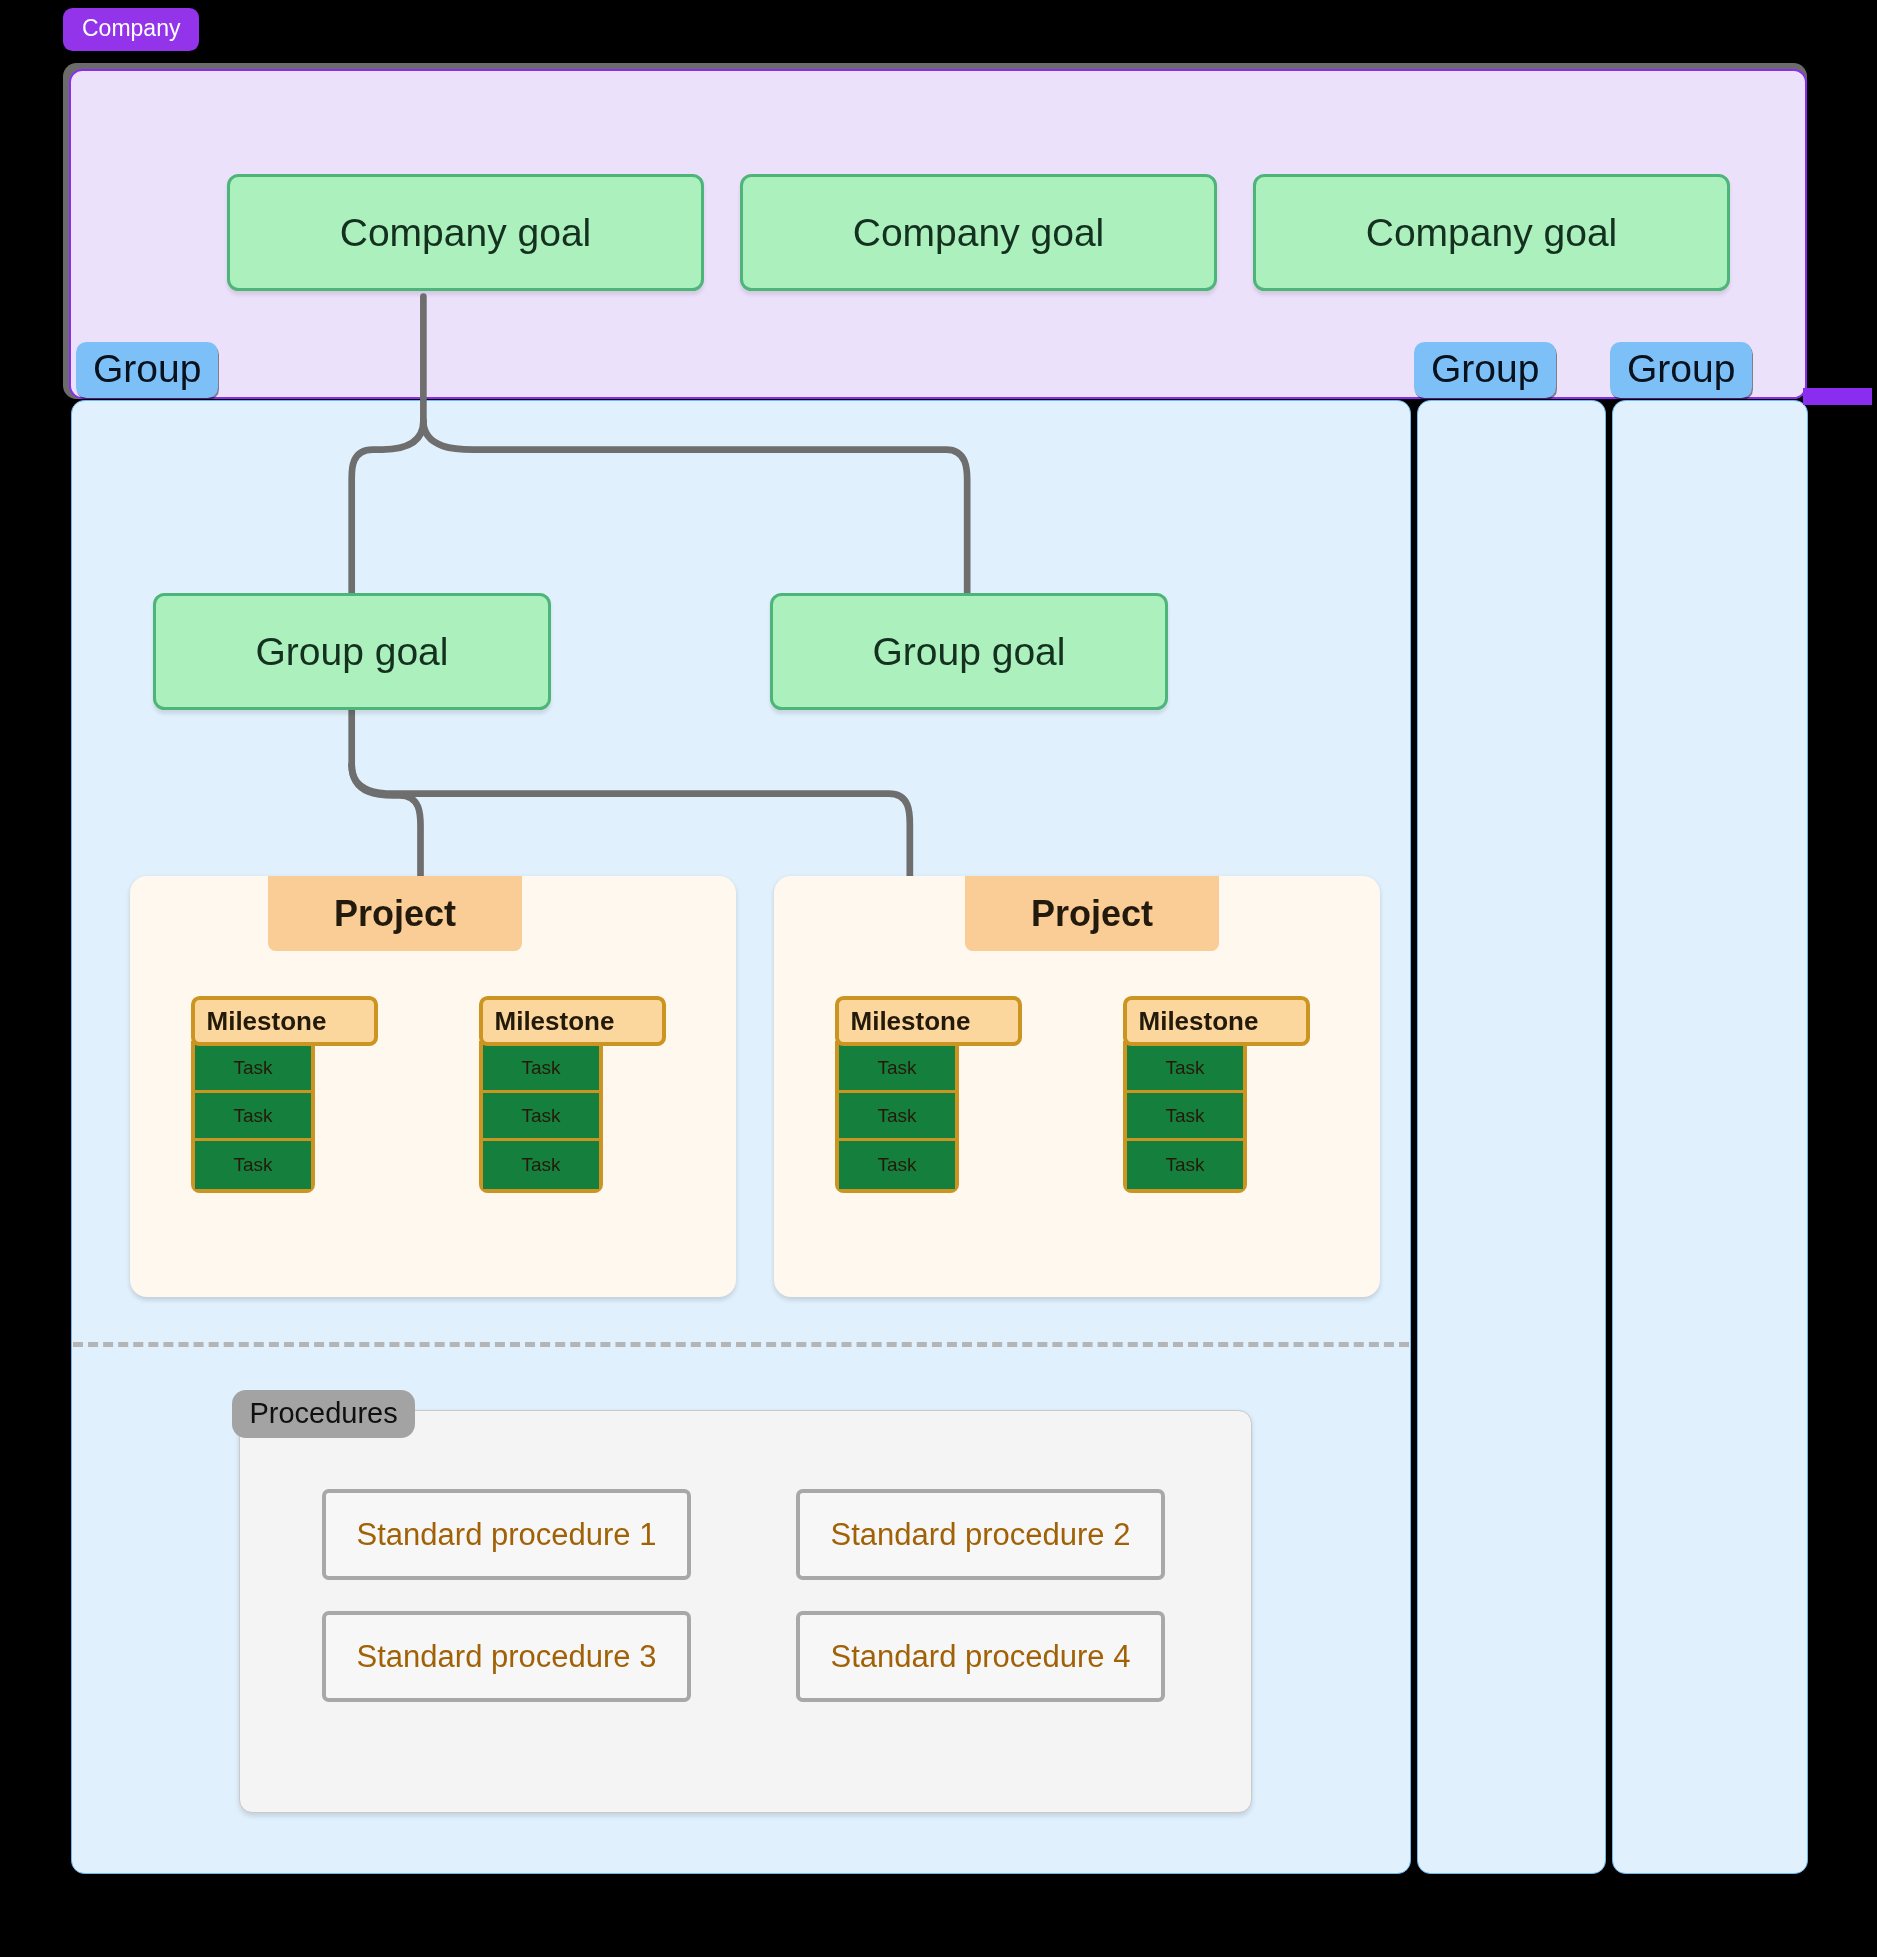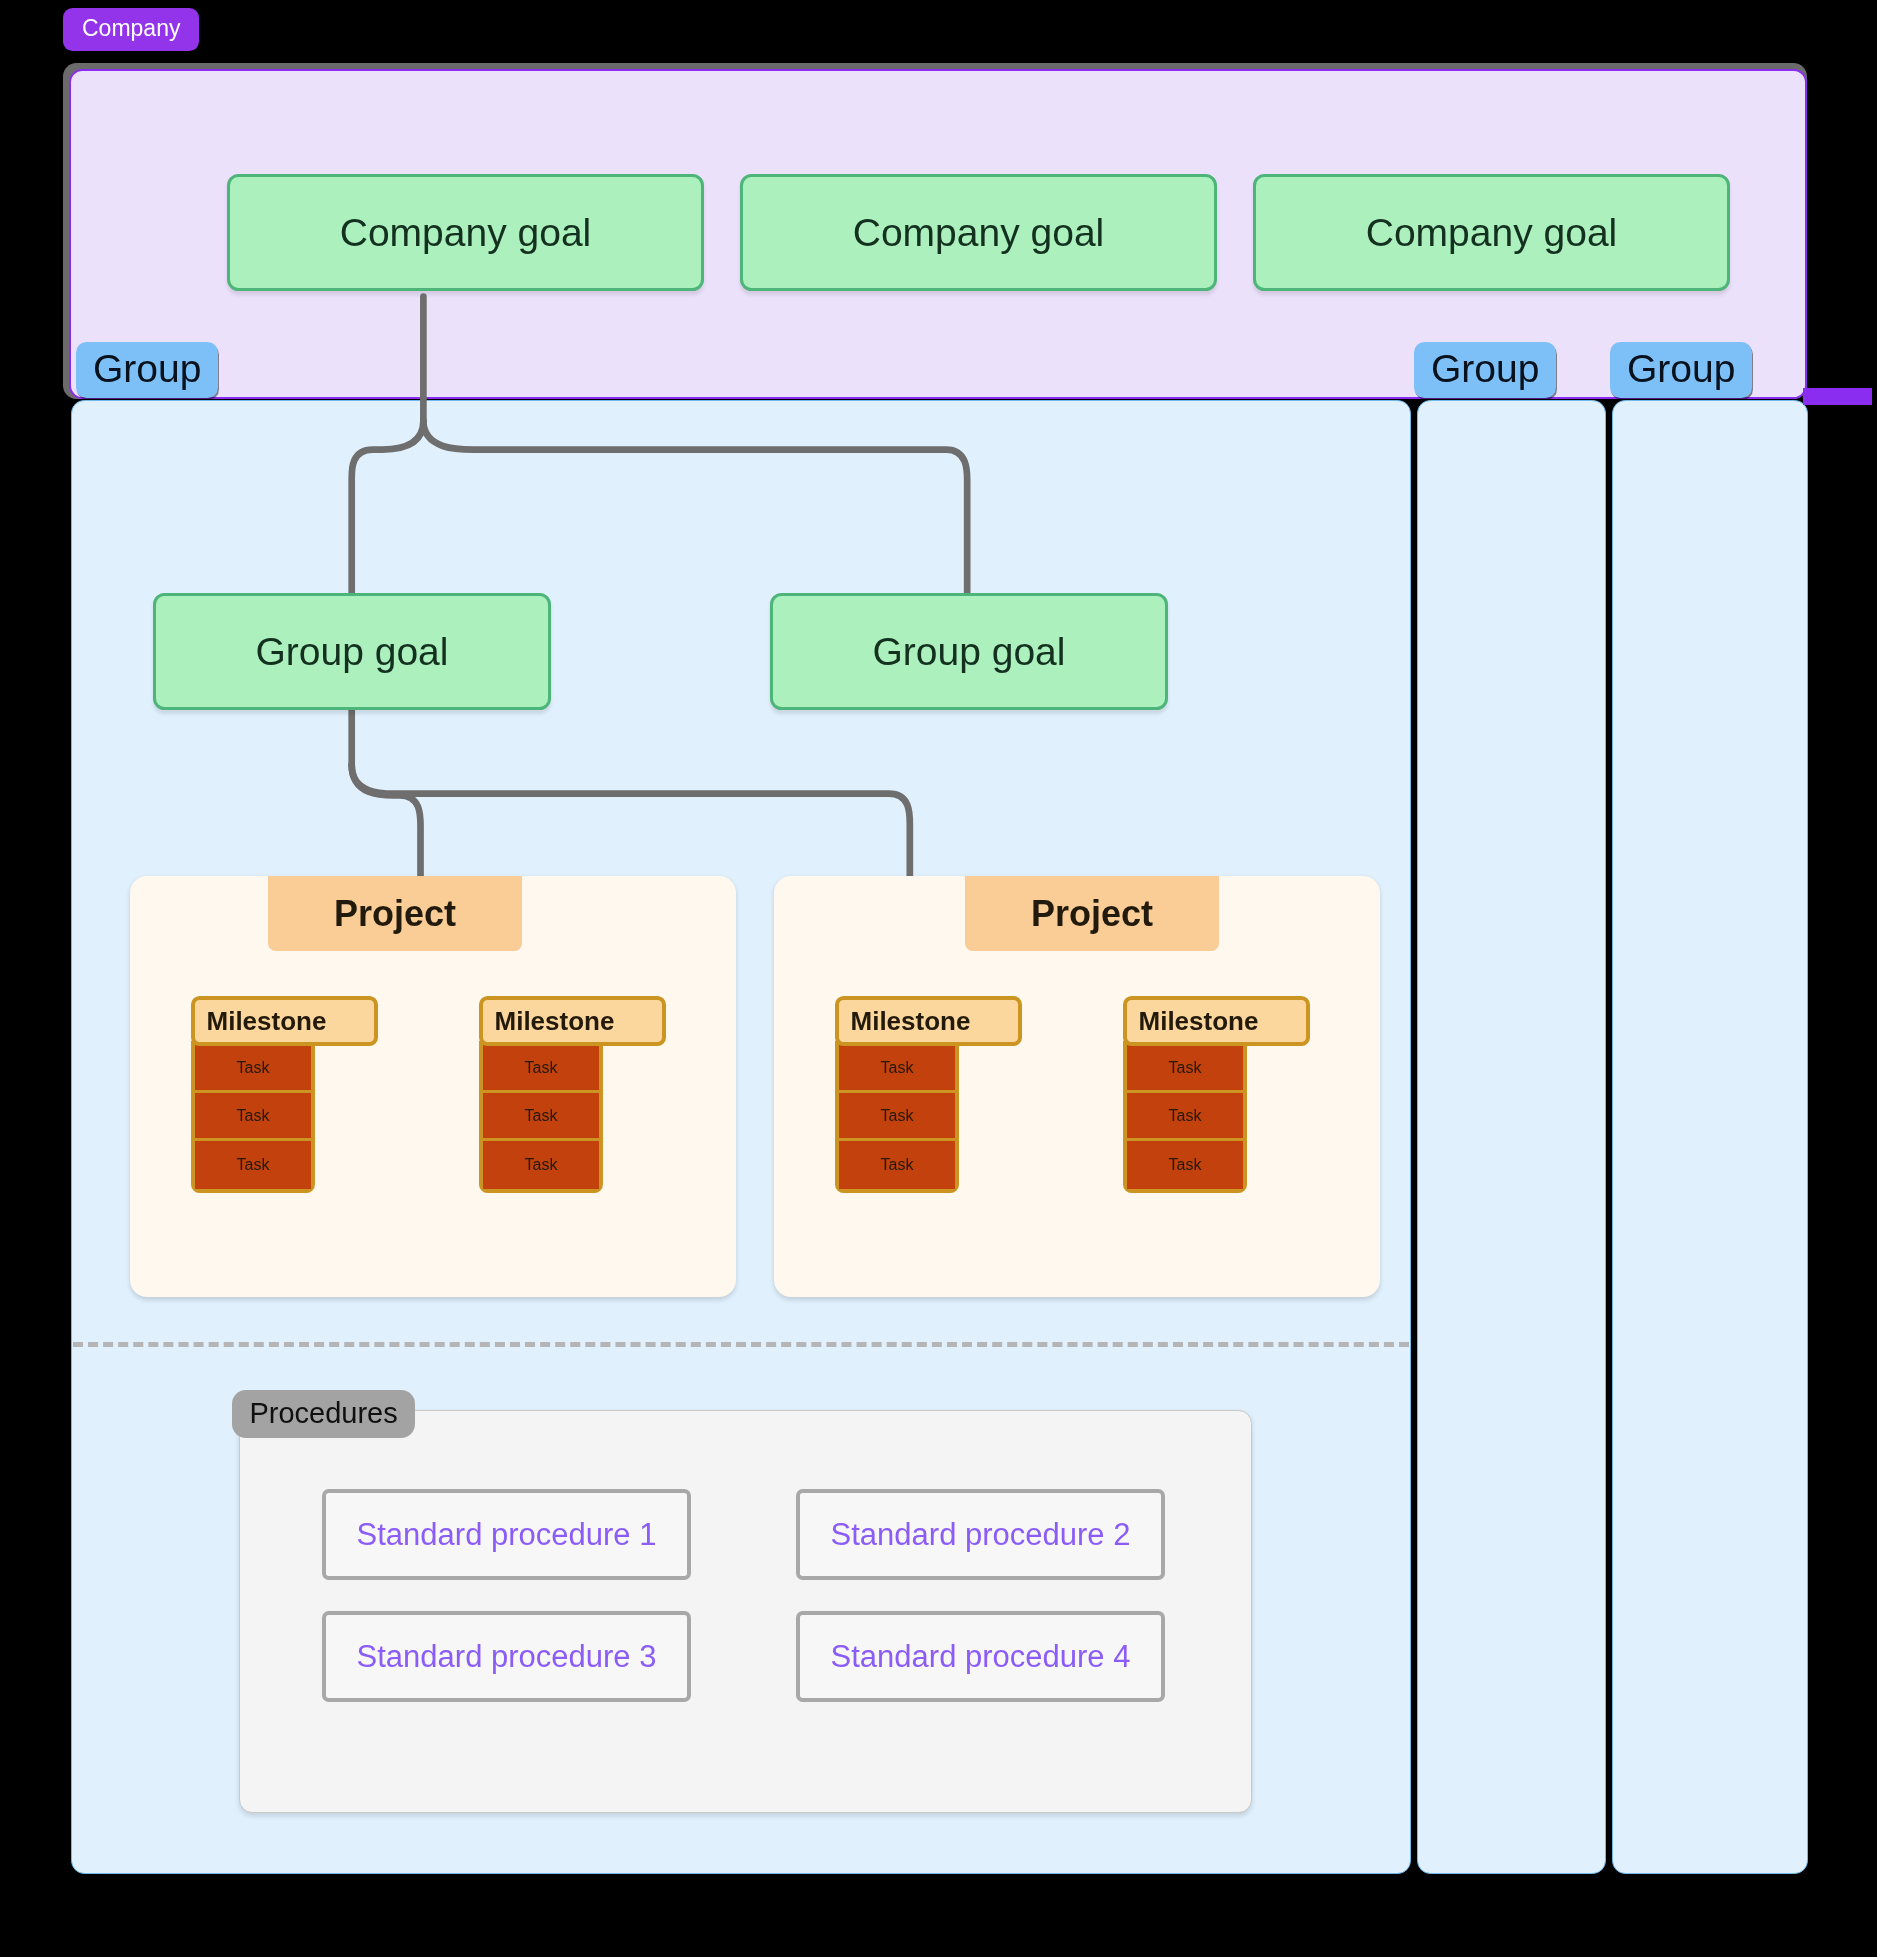--- a/index.html
+++ b/index.html
@@ -100,22 +100,22 @@
     width:187px;height:50px;display:flex;align-items:center;padding-left:11.5px;
     font-size:26px;font-weight:700;color:#241a0b;box-sizing:border-box;
     position:relative;z-index:3;
   }
   .task-stack{
     margin-top:-4.8px;width:124px;
     border:4.8px solid #cc9420;border-radius:0 0 8.6px 8.6px;box-sizing:border-box;
     background:#cc9420;position:relative;z-index:2;
   }
   .task{
-    background:#c2410c;height:48px;display:flex;align-items:center;justify-content:center;
-    font-size:16px;color:#241a0b;box-sizing:border-box;
+    background:#15803d;height:48px;display:flex;align-items:center;justify-content:center;
+    font-size:19px;color:#241a0b;box-sizing:border-box;
     border-bottom:3.8px solid #cc9420;
   }
   .task:last-child{border-bottom:none;}
 
   
   .divider{
     position:absolute;left:73px;top:1342px;width:1336px;height:0;
     border-top:5.7px dashed #b5b5b5;z-index:21;
   }
 
@@ -131,21 +131,21 @@
     padding:7.6px 17px 9.6px;border-radius:14px;line-height:1.05;
   }
   .proc-grid{
     position:absolute;left:82px;top:78px;width:860px;
     display:flex;flex-wrap:wrap;gap:31px 105px;
   }
   .proc-box{
     width:369px;height:91px;background:#f7f7f7;
     border:4.8px solid #a8a8a8;border-radius:6.7px;
     display:flex;align-items:center;justify-content:center;
-    font-size:31px;color:#8b5cf6;box-sizing:border-box;
+    font-size:31px;color:#a16207;box-sizing:border-box;
   }
 </style>
 </head>
 <body>
 
 <div id="canvas">
 
   <div class="company-band-shadow"></div>
   <div class="company-band">
     <div class="company-goals">

